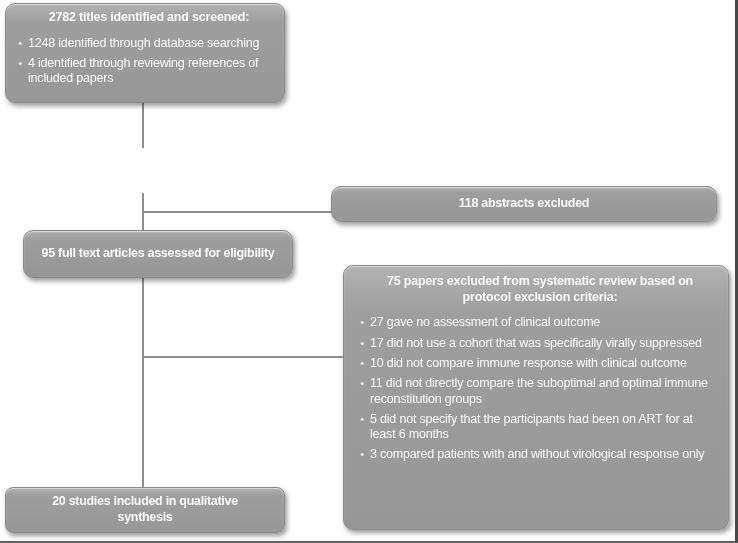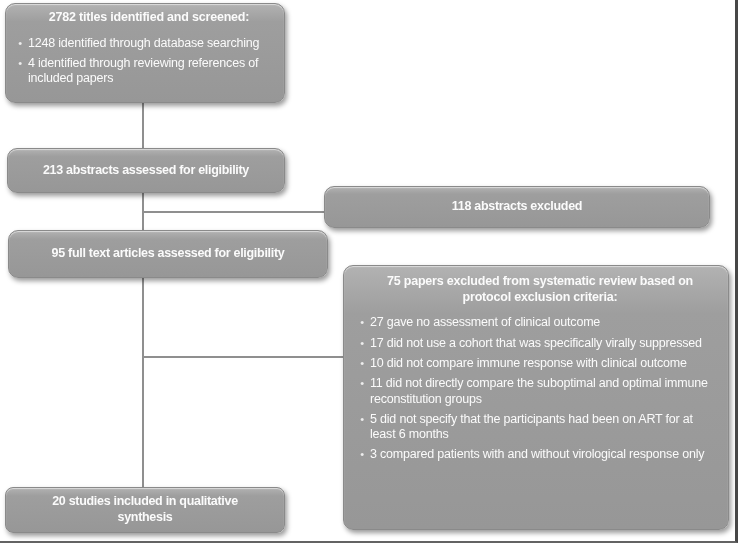--- a/index.html
+++ b/index.html
@@ -94,29 +94,26 @@
         <span class="bullet-glyph">•</span>
         <span class="bullet-text">1248 identified through database searching</span>
       </div>
       <div class="bullet-row">
         <span class="bullet-glyph">•</span>
         <span class="bullet-text">4 identified through reviewing references of included papers</span>
       </div>
     </div>
   </div>
 
-  <div class="box box-center" style="left:7px; top:148px; width:278px; height:45px;">
-    <div class="box-label nowrap">213 abstracts assessed for eligibility</div>
-  </div>
 
-  <div class="box box-center" style="left:324px; top:186px; width:386px; height:42px;">
+  <div class="box box-center" style="left:331px; top:186px; width:386px; height:36px;">
     <div class="box-label">118 abstracts excluded</div>
   </div>
 
-  <div class="box box-center" style="left:8px; top:230px; width:320px; height:48px;">
+  <div class="box box-center" style="left:23px; top:230px; width:270px; height:48px;">
     <div class="box-label nowrap">95 full text articles assessed for eligibility</div>
   </div>
 
   <div class="box" style="left:343px; top:265px; width:386px; height:265px;">
     <div class="box-title" style="padding:8px 24px 2px 32px;">75 papers excluded from systematic review based on protocol exclusion criteria:</div>
     <div class="bullet-list" style="padding-left:10px; padding-right:14px;">
       <div class="bullet-row">
         <span class="bullet-glyph">•</span>
         <span class="bullet-text">27 gave no assessment of clinical outcome</span>
       </div>

